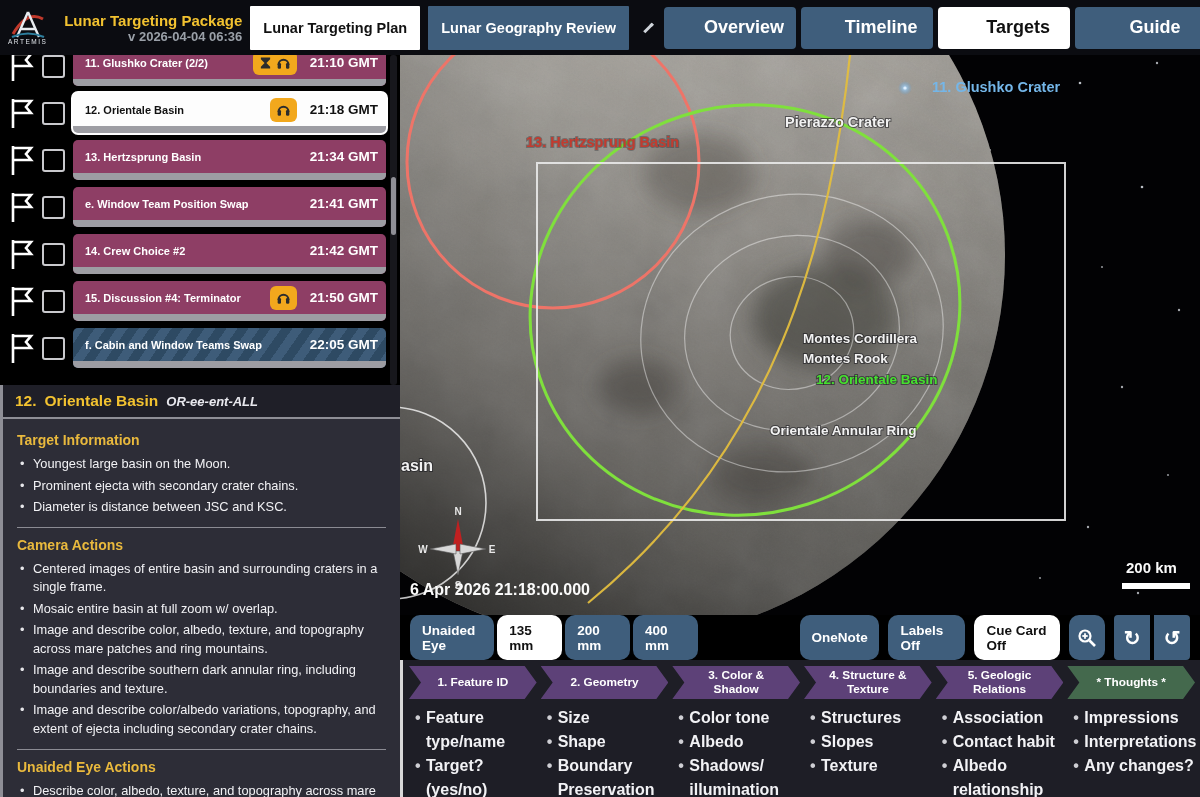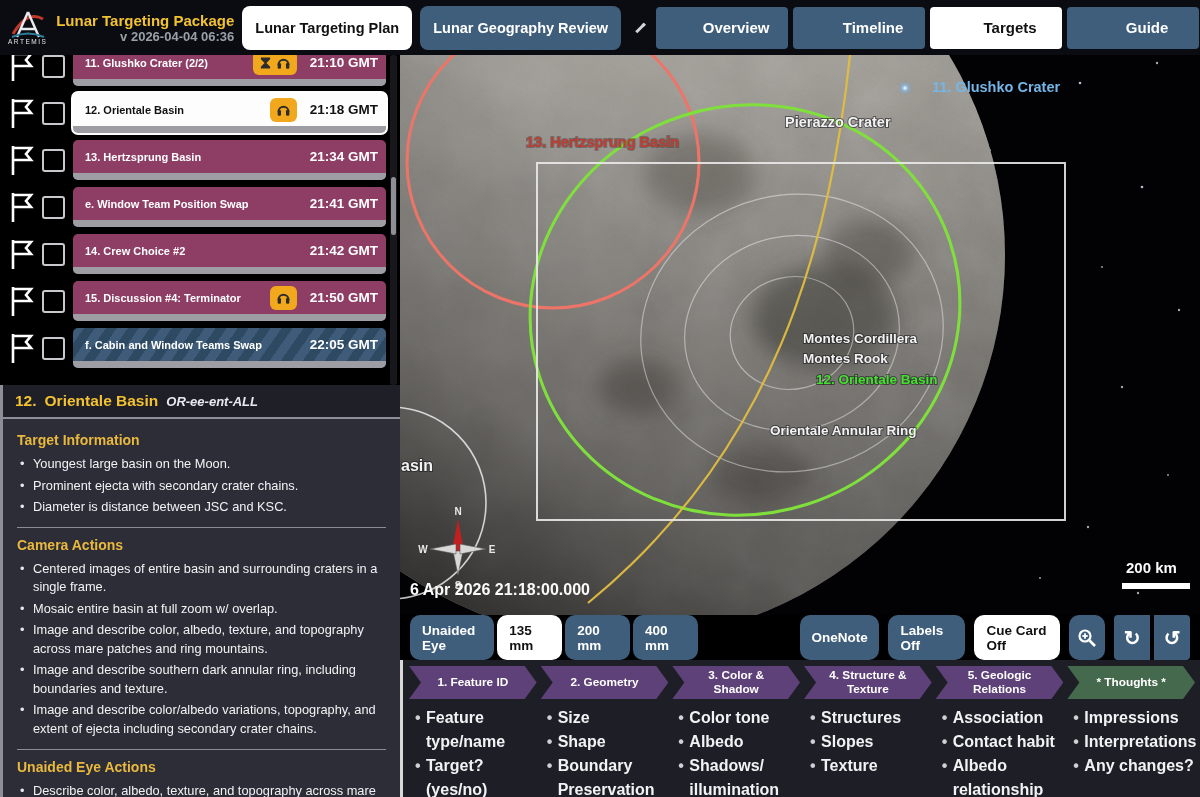--- a/index.html
+++ b/index.html
@@ -3,31 +3,31 @@
 <meta charset="utf-8">
 <style>
   * { margin:0; padding:0; box-sizing:border-box; }
   html,body { width:1200px; height:797px; background:#000; overflow:hidden;
               font-family:"Liberation Sans", sans-serif; }
 
   
   .header { height:55px; background:#0b0c11; display:flex; align-items:center; padding:0 8px; gap:8px; }
   .logo { width:52px; display:flex; flex-direction:column; align-items:center; }
   .logo-word { color:#dfe3e8; font-size:6.5px; letter-spacing:1.5px; margin-top:-2px; }
-  .titleblk { display:flex; flex-direction:column; align-items:flex-end; margin-left:7px; width:172px; }
+  .titleblk { display:flex; flex-direction:column; align-items:flex-end; margin-left:15px; width:172px; }
   .apptitle { color:#f2c230; font-size:15px; font-weight:bold; white-space:nowrap; }
   .appver { color:#9aa0a8; font-size:13px; font-weight:bold; }
-  .tab { height:44px; display:flex; align-items:center; padding:0 13px; border-radius:8px;
+  .tab { height:44px; display:flex; align-items:center; padding:0 13px; border-radius:1px;
          font-size:14.5px; font-weight:bold; color:#fff; background:#3f5e7c; cursor:pointer; white-space:nowrap; }
   .tab.active { background:#fff; color:#111; }
   .chev { width:12px; height:12px; border-top:3px solid #cfd4da; border-right:3px solid #cfd4da;
           transform:rotate(45deg); margin:0 6px 0 10px; }
   .navgrp { display:flex; gap:5px; margin-left:auto; }
   .navbtn { width:132px; height:42px; display:flex; align-items:center; justify-content:center;
-            background:#3f5e7c; color:#fff; font-weight:bold; font-size:15px; border-radius:4px; cursor:pointer;padding-left:28px; }
+            background:#3f5e7c; color:#fff; font-weight:bold; font-size:18px; border-radius:4px; cursor:pointer;padding-left:28px; }
   .navbtn.active { background:#fff; color:#111; }
   .gearbtn { width:42px; height:42px; display:flex; align-items:center; justify-content:center;
              background:#3f5e7c; color:#fff; font-size:20px; border-radius:4px; cursor:pointer; }
 
   
   .main { display:flex; height:742px; }
   .leftcol { width:400px; display:flex; flex-direction:column; }
   .rightcol { width:800px; display:flex; flex-direction:column; }
 
   

